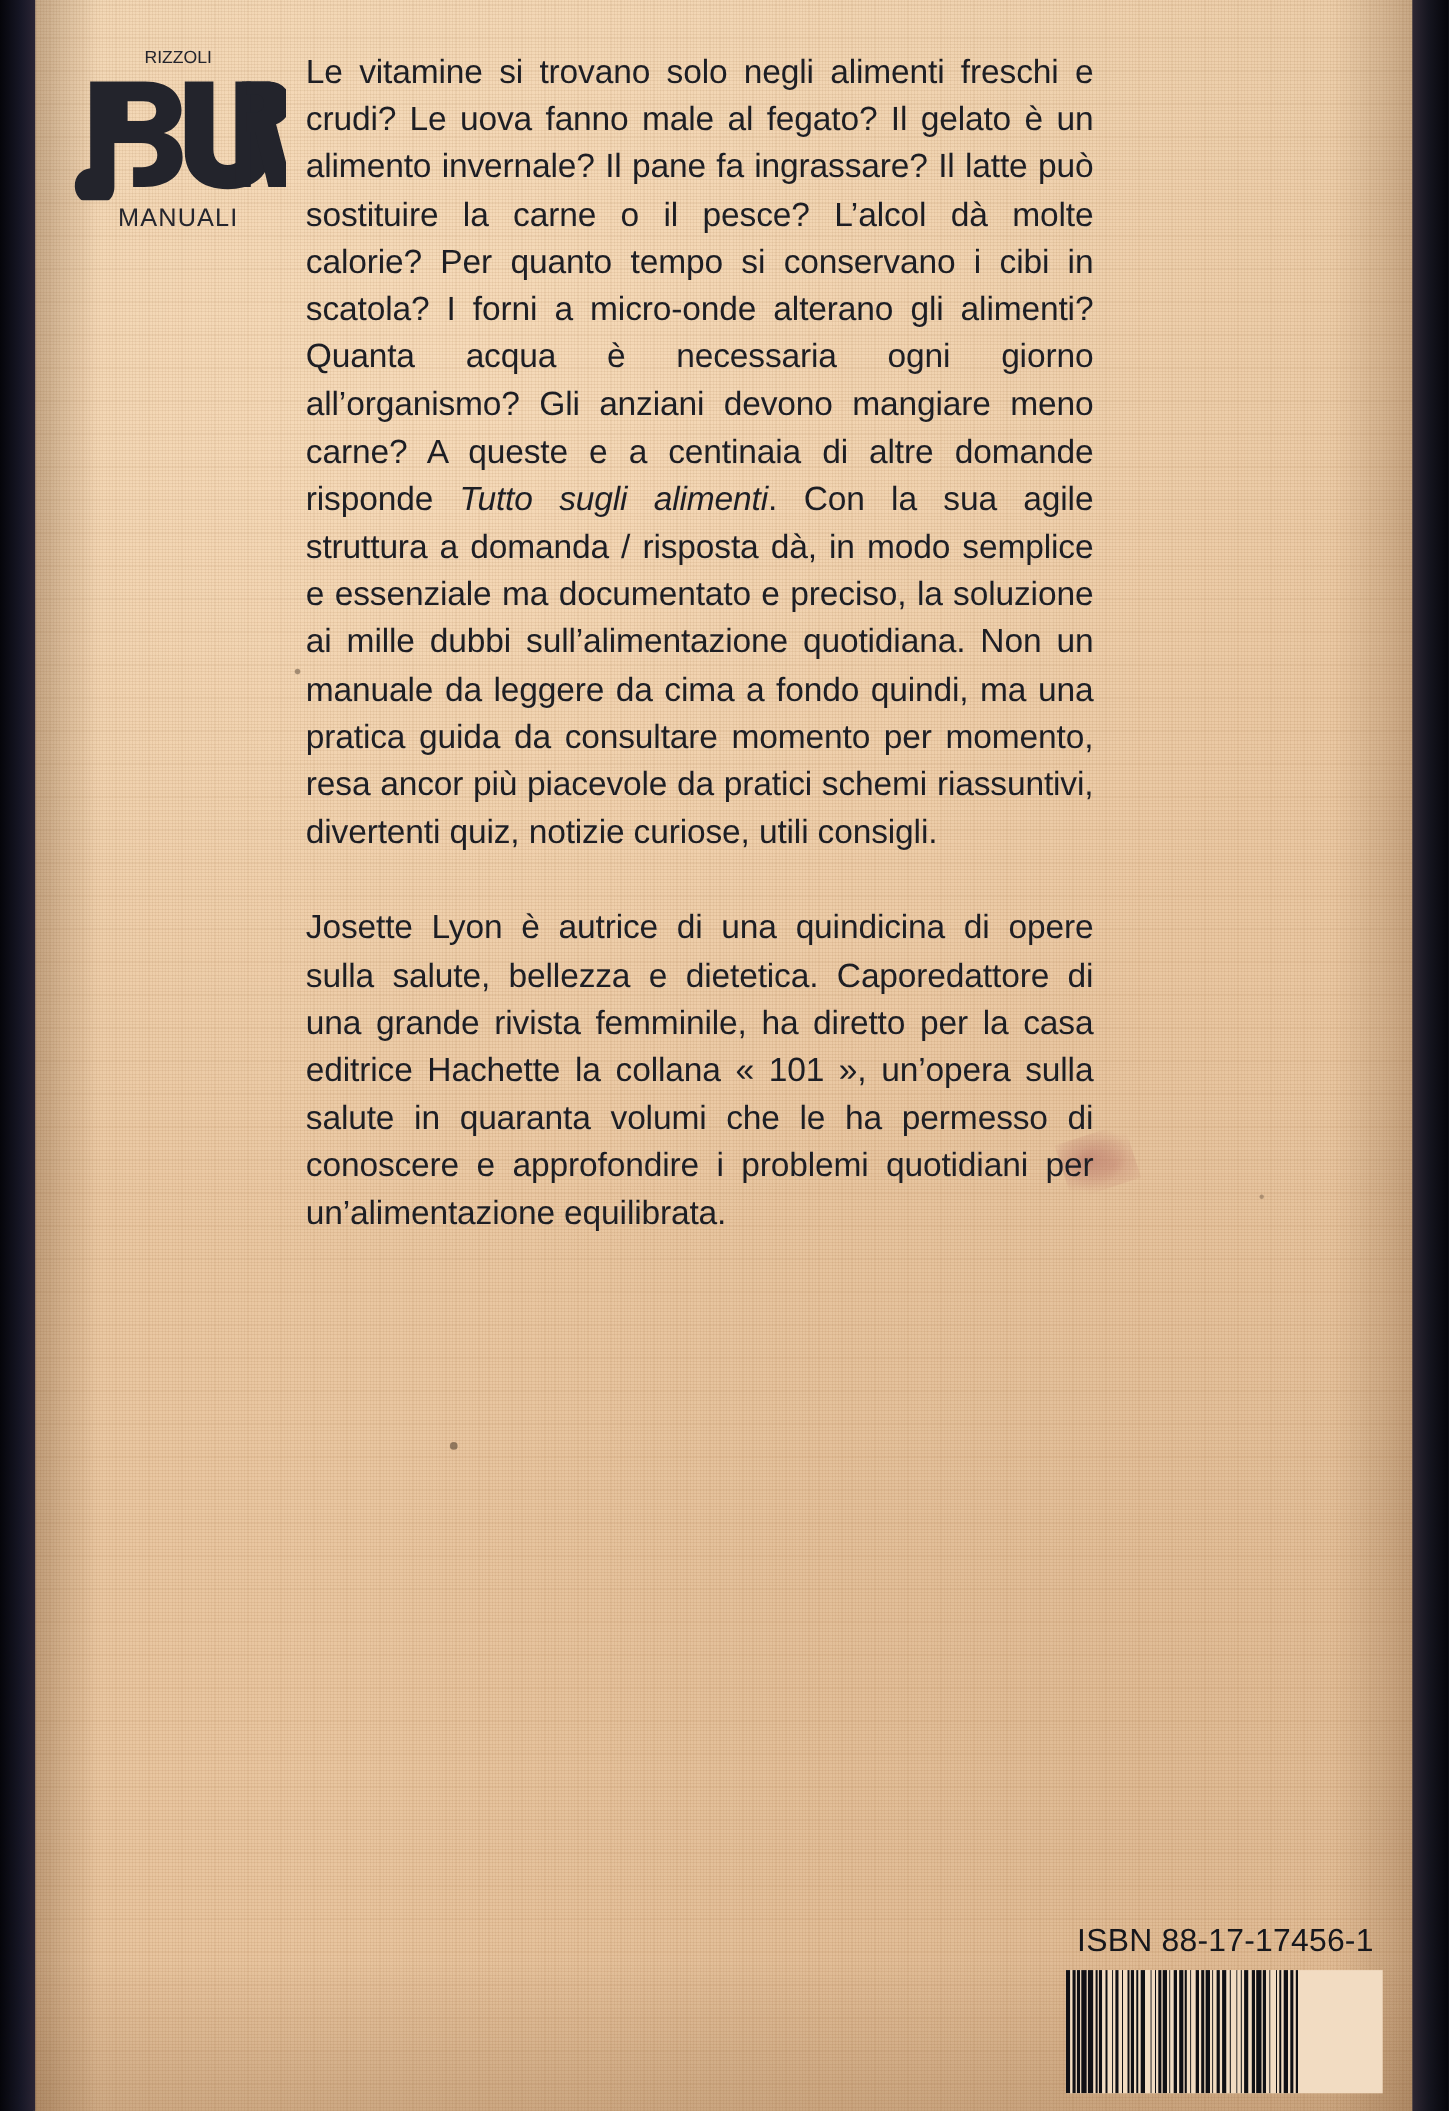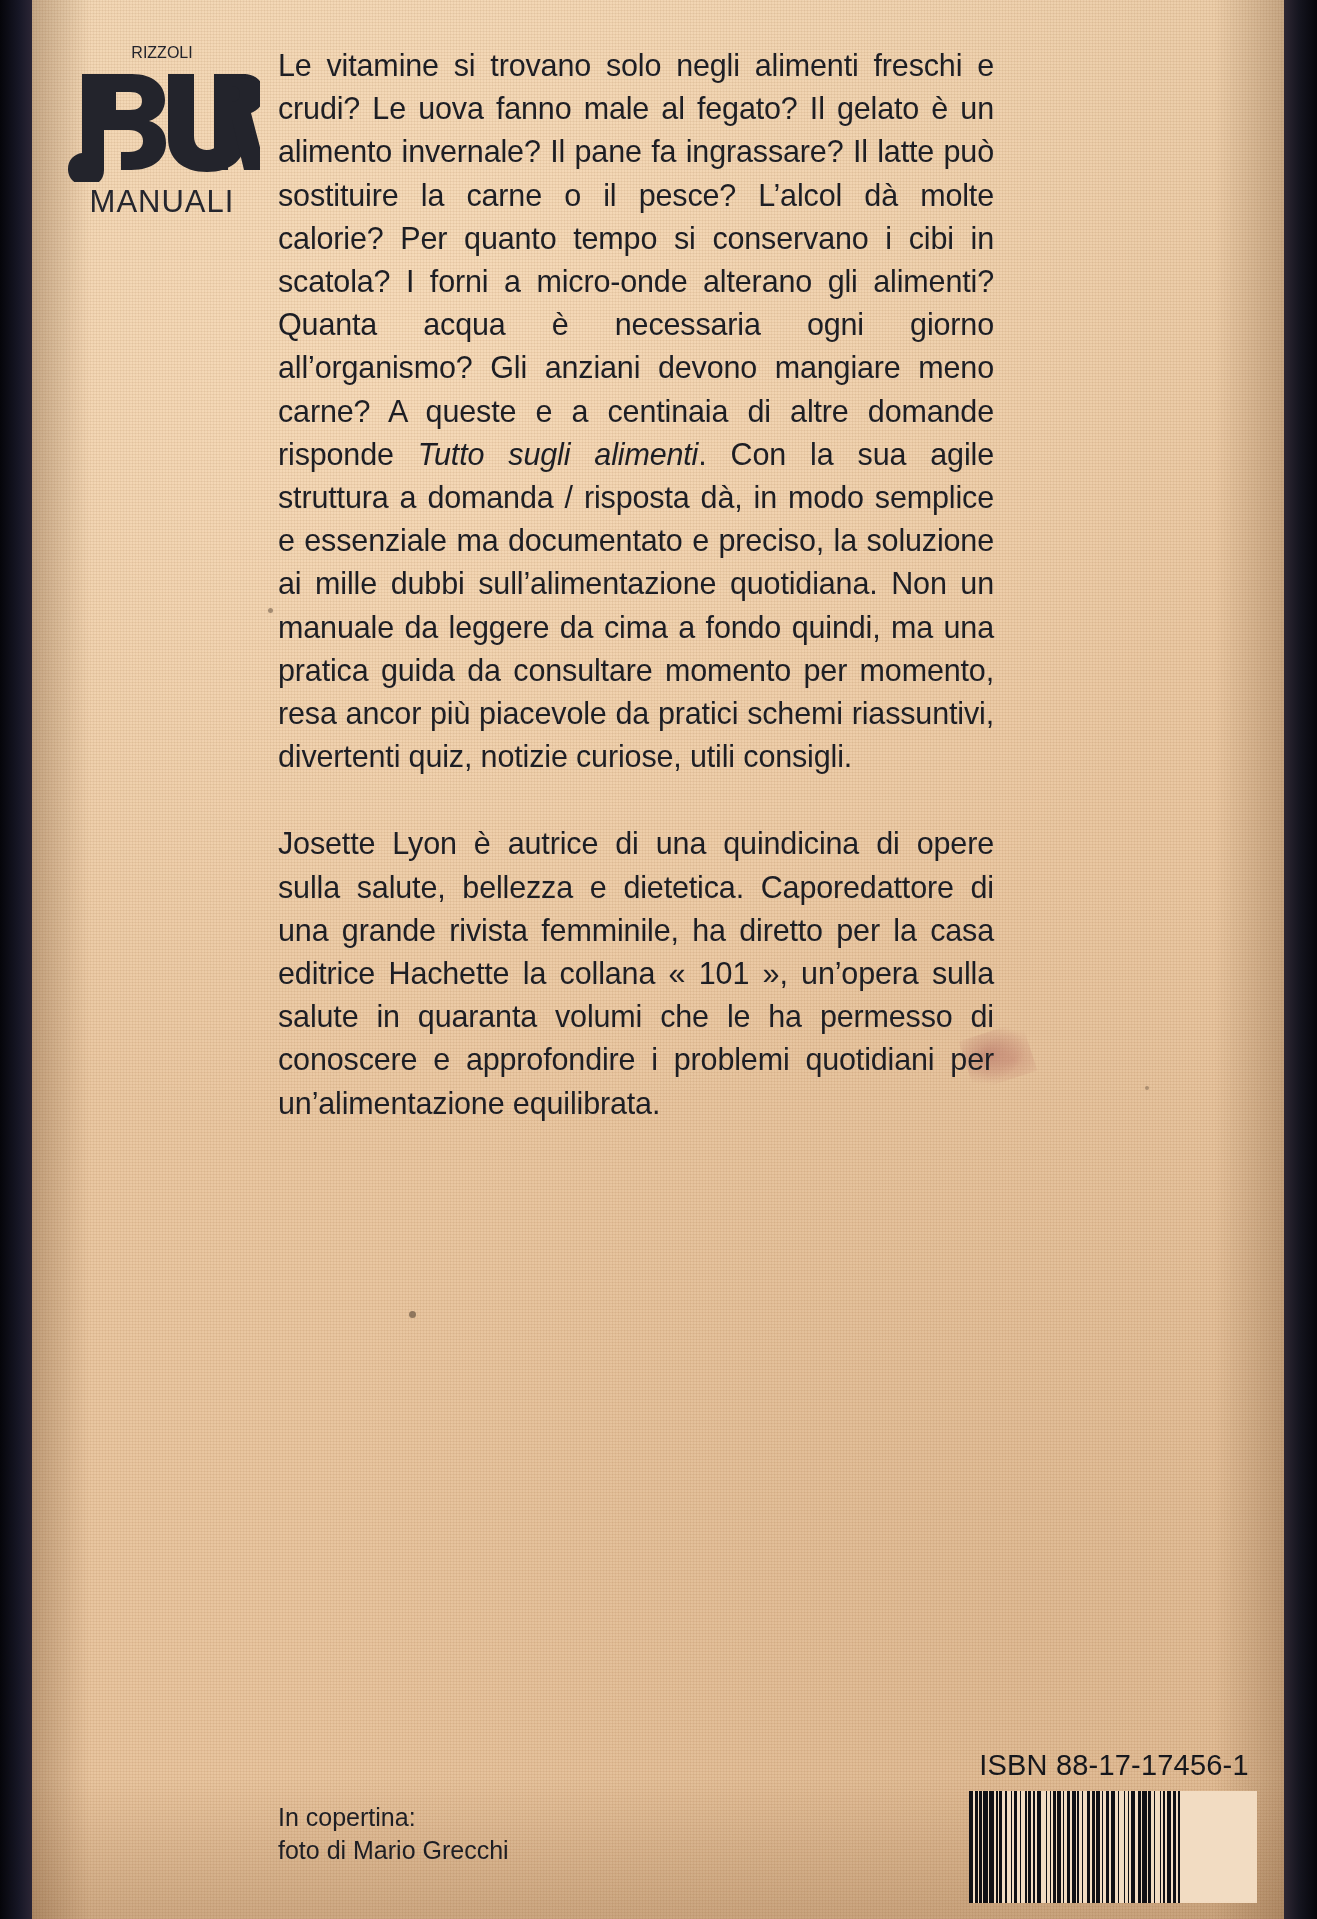--- a/index.html
+++ b/index.html
@@ -86,21 +86,21 @@
     color: #23242c;
   }
   .logo-bur {
     margin-top: 2px;
     height: 118px;
     position: relative;
   }
   .logo-bur svg { display: block; margin: 0 auto; }
   .logo-manuali {
     margin-top: 4px;
-    font-size: 31px;
+    font-size: 23px;
     letter-spacing: 1.0px;
     font-weight: 400;
     line-height: 1;
     color: #25262e;
   }
 
   
   .blurb {
     position: absolute;
     left: 278px;
@@ -211,24 +211,20 @@
       </svg>
     </div>
     <div class="logo-manuali">MANUALI</div>
   </div>
 
   <div class="blurb">
     <p><span>Le vitamine si trovano solo negli alimenti freschi e crudi? Le uova fanno male al fegato? Il gelato è un alimento invernale? Il pane fa ingrassare? Il latte può sostituire la carne o il pesce? L’alcol dà molte calorie? Per quanto tempo si conservano i cibi in scatola? I forni a micro-onde alterano gli alimenti? Quanta acqua è necessaria ogni giorno all’organismo? Gli anziani devono mangiare meno carne? A queste e a centinaia di altre domande risponde </span><i>Tutto sugli alimenti</i><span>. Con la sua agile struttura a domanda / risposta dà, in modo semplice e essenziale ma documentato e preciso, la soluzione ai mille dubbi sull’alimentazione quotidiana. Non un manuale da leggere da cima a fondo quindi, ma una pratica guida da consultare momento per momento, resa ancor più piacevole da pratici schemi riassuntivi, divertenti quiz, notizie curiose, utili consigli.</span></p>
     <p class="bio">Josette Lyon è autrice di una quindicina di opere sulla salute, bellezza e dietetica. Caporedattore di una grande rivista femminile, ha diretto per la casa editrice Hachette la collana « 101 », un’opera sulla salute in quaranta volumi che le ha permesso di conoscere e approfondire i problemi quotidiani per un’alimentazione equilibrata.</p>
   </div>
 
-  <div class="caption">
-    <div>In copertina:</div>
-    <div>foto di Mario Grecchi</div>
-  </div>
 
   <div class="isbn-block">
     <div class="isbn-text">ISBN 88-17-17456-1</div>
     <div class="barcode">
         <span style="width: 4.35px; background: rgb(16, 16, 21);"></span>
         <span style="width: 1.45px; background: rgb(242, 220, 194);"></span>
         <span style="width: 2.9px; background: rgb(16, 16, 21);"></span>
         <span style="width: 1.45px; background: rgb(242, 220, 194);"></span>
         <span style="width: 2.9px; background: rgb(16, 16, 21);"></span>
         <span style="width: 1.45px; background: rgb(242, 220, 194);"></span>

